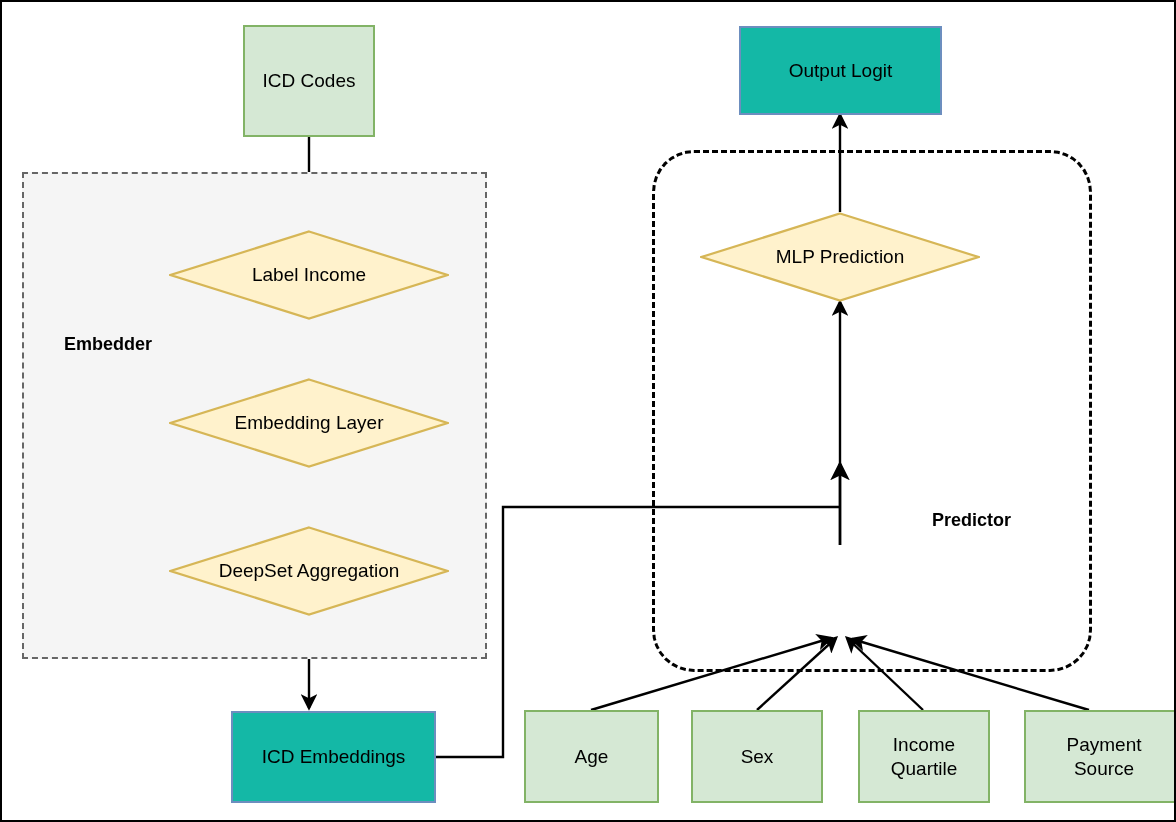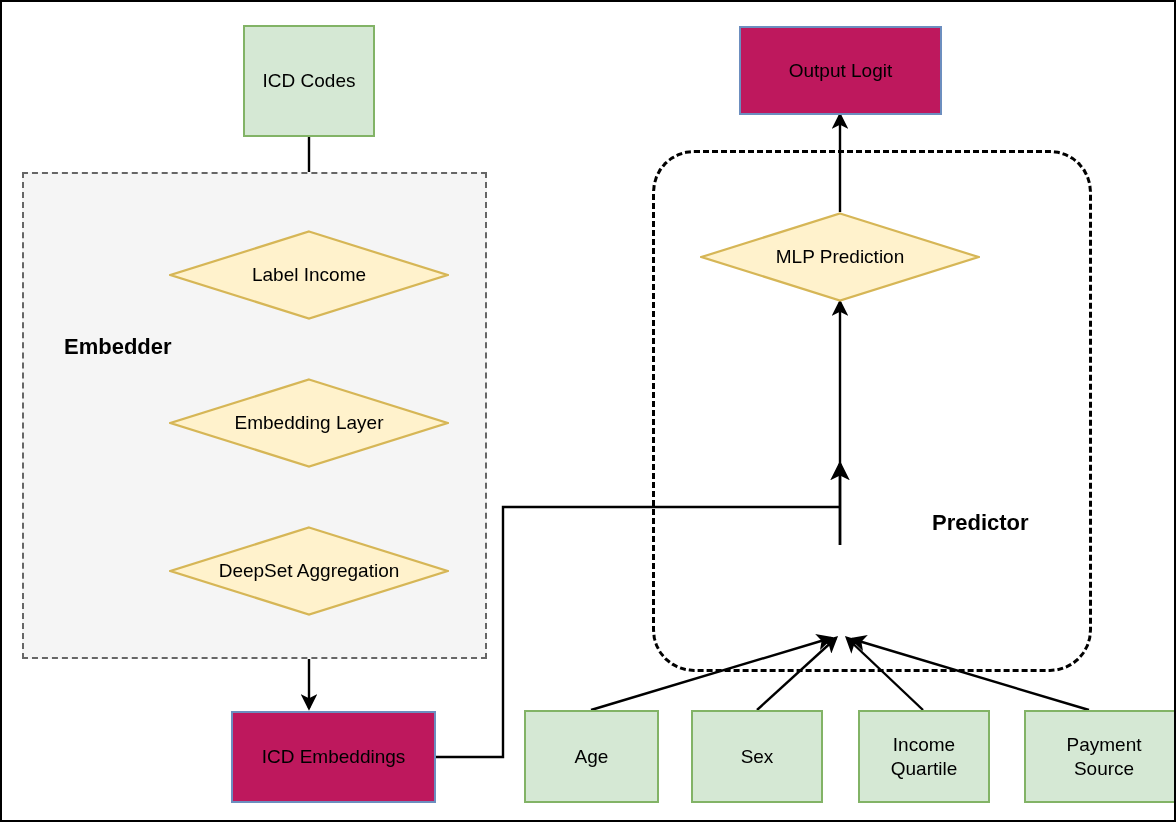--- a/index.html
+++ b/index.html
@@ -37,21 +37,21 @@
     font-size: 19px;
     line-height: 1.22;
     color: #000000;
     z-index: 3;
   }
   .node-green {
     background: #d5e8d4;
     border: 2px solid #82b366;
   }
   .node-blue {
-    background: #be185d;
+    background: #14b8a6;
     border: 2px solid #6c8ebf;
   }
   .diamond-wrap {
     position: absolute;
     z-index: 3;
     display: flex;
     align-items: center;
     justify-content: center;
   }
   .diamond-wrap svg {
@@ -76,21 +76,21 @@
     background: #f5f5f5;
     border: 2px dashed #666666;
   }
   .group-predictor {
     background: transparent;
     border: 3px dashed #000000;
     border-radius: 42px;
   }
   .group-label {
     position: absolute;
-    font-size: 22px;
+    font-size: 18px;
     font-weight: bold;
     color: #000000;
     z-index: 4;
     white-space: nowrap;
   }
 </style>
 </head>
 <body>
 
 <div id="canvas">

